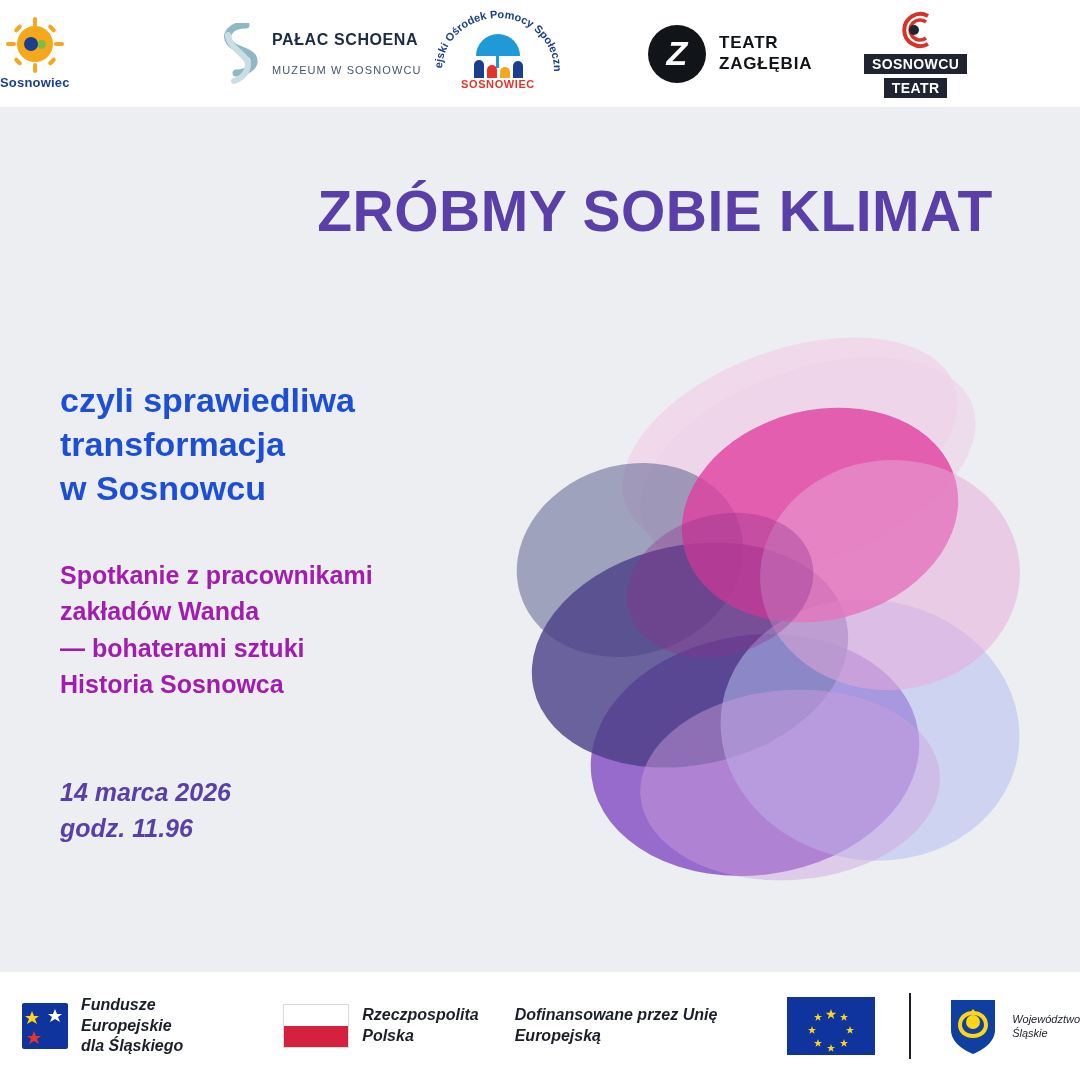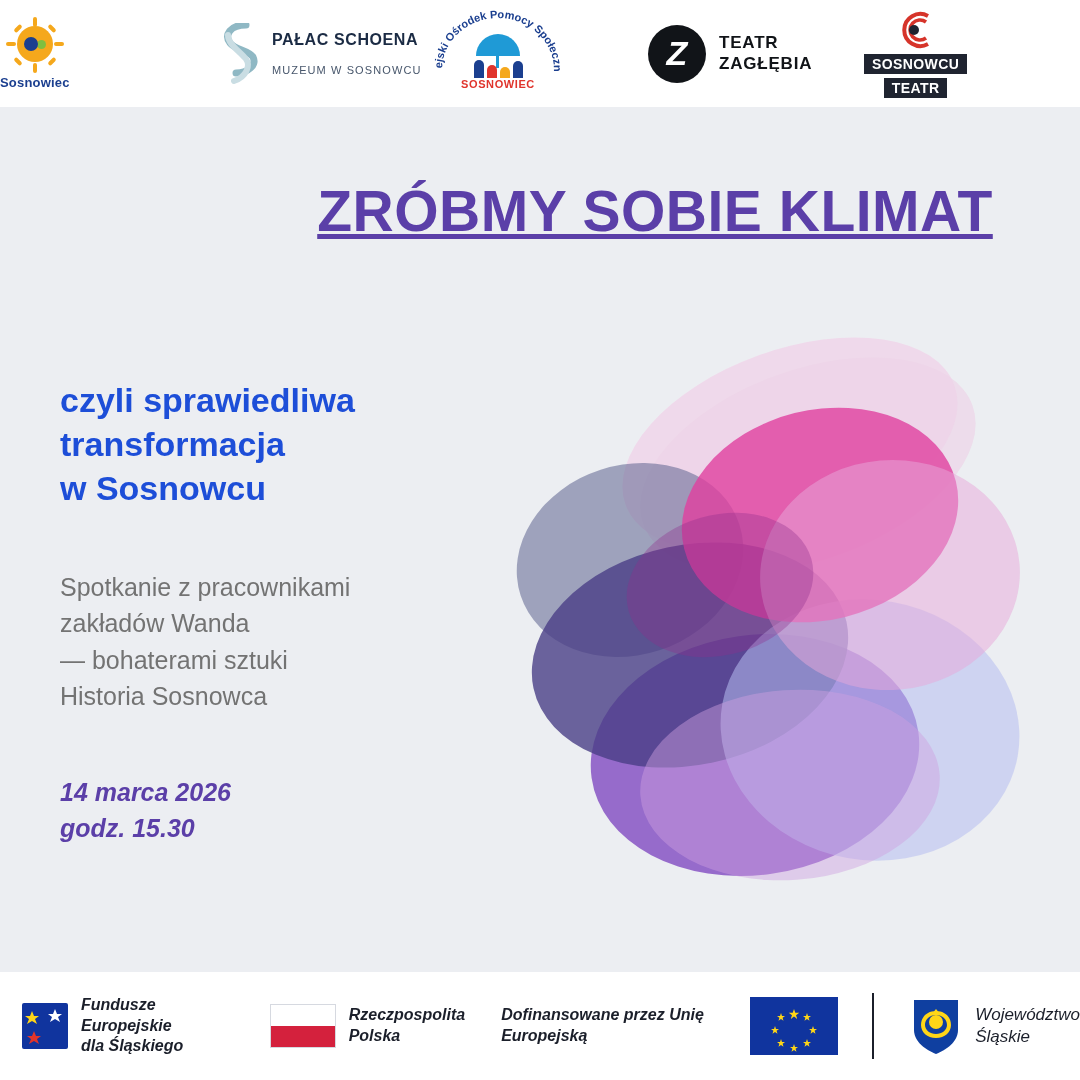--- a/index.html
+++ b/index.html
@@ -92,29 +92,29 @@
   .ep-t1 { background:#1f2430; color:#ffffff; font-size:14px; font-weight:bold;
            padding:2px 8px; letter-spacing:.4px; }
   .ep-t2 { background:#1f2430; color:#ffffff; font-size:14px; font-weight:bold;
            padding:2px 8px; letter-spacing:.4px; }
 
   
   .headline {
     position:absolute; left:290px; top:178px; width:730px;
     text-align:center;
     font-size:57px; font-weight:bold; color:#5b3fa8;
-    letter-spacing:.5px; line-height:1.18;text-decoration:underline;
+    letter-spacing:.5px; line-height:1.18;
   }
   .subhead {
     position:absolute; left:60px; top:378px; width:470px;
     font-size:34px; font-weight:bold; color:#1d4ed8; line-height:1.3;
   }
   .details {
-    position:absolute; left:60px; top:569px; width:480px;
-    font-size:25px; font-weight:normal; color:#737373; line-height:1.45;
+    position:absolute; left:60px; top:557px; width:480px;
+    font-size:25px; font-weight:bold; color:#a21caf; line-height:1.45;
   }
   .when {
     position:absolute; left:60px; top:775px; width:400px;
     font-size:25px; font-weight:bold; color:#5b3fa8; line-height:1.42;font-style:italic;
   }
 
   
   .art {
     position:absolute; left:490px; top:325px; width:540px; height:560px;
   }
@@ -128,21 +128,21 @@
   .bb-item { display:flex; align-items:center; gap:13px; }
   .bb-fe { margin-left:22px; }
   .fe-flag { width:46px; height:46px; background:#10349e; position:relative; border-radius:2px; }
   .bb-label { font-size:16px; font-weight:bold; color:#1b1f2a; line-height:1.3; }
   .pl-flag { width:66px; height:44px; border:1px solid #d6d9e0; }
   .pl-flag .w { height:21px; background:#ffffff; }
   .pl-flag .r { height:21px; background:#d4213d; }
   .eu-flag { width:88px; height:58px; background:#10349e; position:relative; }
   .divider { width:2px; height:66px; background:#1b1f2a; }
   .ws-shield { width:52px; height:60px; }
-  .ws-text { font-size:17px; color:#1b1f2a; line-height:1.3; }
+  .ws-text { font-size:11px; color:#1b1f2a; line-height:1.3; }
 </style>
 </head>
 <body>
 
 <div class="poster">
 
   <div class="topbar">
 
     <div class="slot">
       <div class="logo-sosnowiec">
@@ -236,21 +236,21 @@
 
   <div class="headline">ZRÓBMY SOBIE KLIMAT</div>
   <div class="subhead" style="white-space:pre-line">czyli sprawiedliwa transformacja
 w Sosnowcu</div>
   <div class="details" style="white-space:pre-line">Spotkanie z pracownikami
 zakładów Wanda
 — bohaterami sztuki
 Historia Sosnowca</div>
   <div class="when">
     <div>14 marca 2026</div>
-    <div>godz. 15.30</div>
+    <div>godz. 11.96</div>
   </div>
 
   <div class="bottombar">
 
     <div class="bb-item bb-fe">
       <div class="fe-flag">
         <svg viewBox="0 0 46 46" width="46" height="46">
           <polygon points="10,8 12,13 17,13 13,16 15,21 10,18 5,21 7,16 3,13 8,13" fill="#ffd617"></polygon>
           <polygon points="33,6 35,11 40,11 36,14 38,19 33,16 28,19 30,14 26,11 31,11" fill="#ffffff"></polygon>
           <polygon points="12,28 14,33 19,33 15,36 17,41 12,38 7,41 9,36 5,33 10,33" fill="#e1352b"></polygon>

